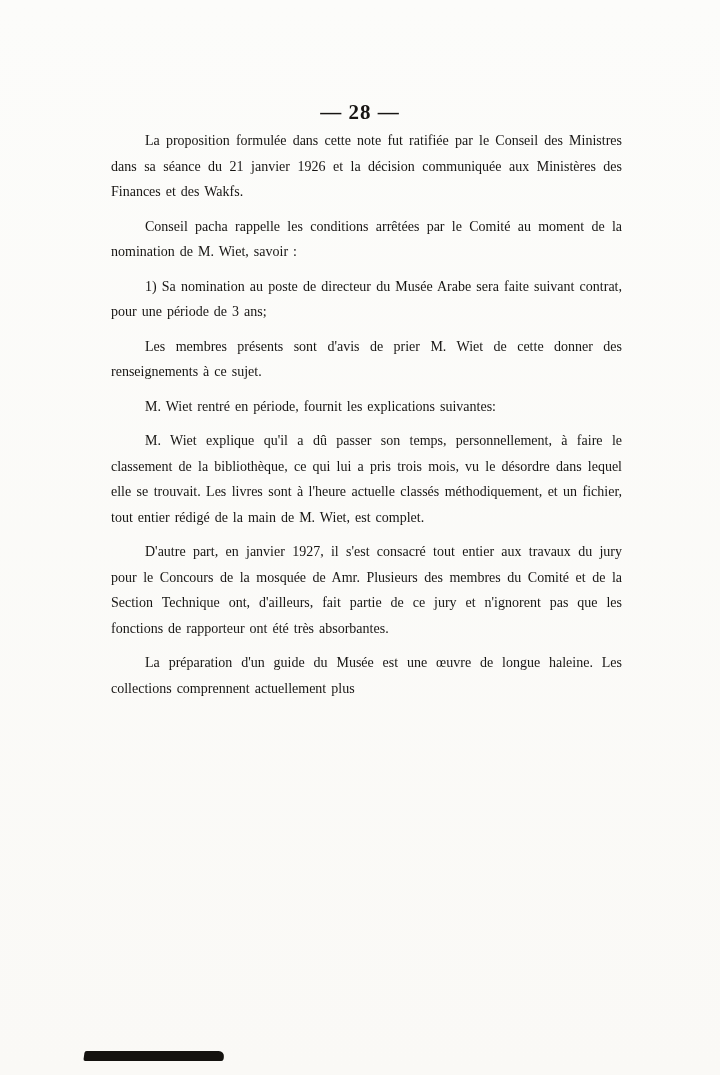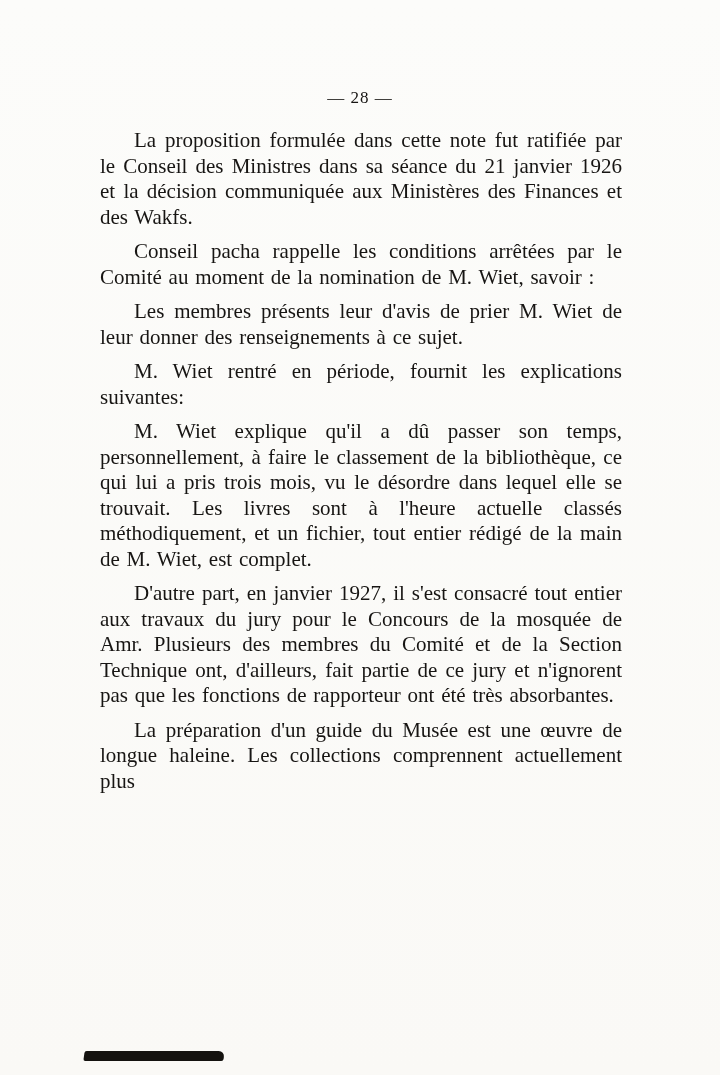--- a/index.html
+++ b/index.html
@@ -18,37 +18,37 @@
   .page {
     position: absolute;
     left: 0;
     top: 0;
     width: 720px;
     height: 1075px;
     background: linear-gradient(180deg, #fcfcfa 0%, #faf9f6 100%);
   }
   .page-number {
     position: absolute;
-    top: 88px;
+    top: 100px;
     left: 100px;
     width: 520px;
     text-align: center;
-    font-size: 17px;
-    font-weight: normal;
+    font-size: 21px;
+    font-weight: bold;
     letter-spacing: 1px;
   }
   .text-block {
     position: absolute;
     top: 128px;
     left: 100px;
     width: 522px;
   }
   .text-block p {
-    margin: 0 0 9px 0;
-    font-size: 21px;
+    margin: 0 0 9px 11px;
+    font-size: 14px;
     line-height: 25.5px;
     text-align: justify;
     text-indent: 34px;
     word-spacing: 1.5px;
   }
   .text-block p:last-child {
     margin-bottom: 0;
   }
   
   .scan-edge {
@@ -65,21 +65,22 @@
 </head>
 <body>
 
 <div class="page">
 
   <div class="page-number">— 28 —</div>
 
   <div class="text-block">
     <p>La proposition formulée dans cette note fut ratifiée par le Conseil des Ministres dans sa séance du 21 janvier 1926 et la décision communiquée aux Ministères des Finances et des Wakfs.</p>
     <p>Conseil pacha rappelle les conditions arrêtées par le Comité au moment de la nomination de M. Wiet, savoir :</p>
-    <p>Les membres présents leur d'avis de prier M. Wiet de leur donner des renseignements à ce sujet.</p>
+    <p>1)  Sa nomination au poste de directeur du Musée Arabe sera faite suivant contrat, pour une période de 3 ans;</p>
+    <p>Les membres présents sont d'avis de prier M. Wiet de cette donner des renseignements à ce sujet.</p>
     <p>M. Wiet rentré en période, fournit les explications suivantes:</p>
     <p>M. Wiet explique qu'il a dû passer son temps, personnellement, à faire le classement de la bibliothèque, ce qui lui a pris trois mois, vu le désordre dans lequel elle se trouvait. Les livres sont à l'heure actuelle classés méthodiquement, et un fichier, tout entier rédigé de la main de M. Wiet, est complet.</p>
     <p>D'autre part, en janvier 1927, il s'est consacré tout entier aux travaux du jury pour le Concours de la mosquée de Amr. Plusieurs des membres du Comité et de la Section Technique ont, d'ailleurs, fait partie de ce jury et n'ignorent pas que les fonctions de rapporteur ont été très absorbantes.</p>
     <p>La préparation d'un guide du Musée est une œuvre de longue haleine.  Les collections comprennent actuellement plus</p>
   </div>
 
   <div class="scan-edge"></div>
 
 </div>
 

